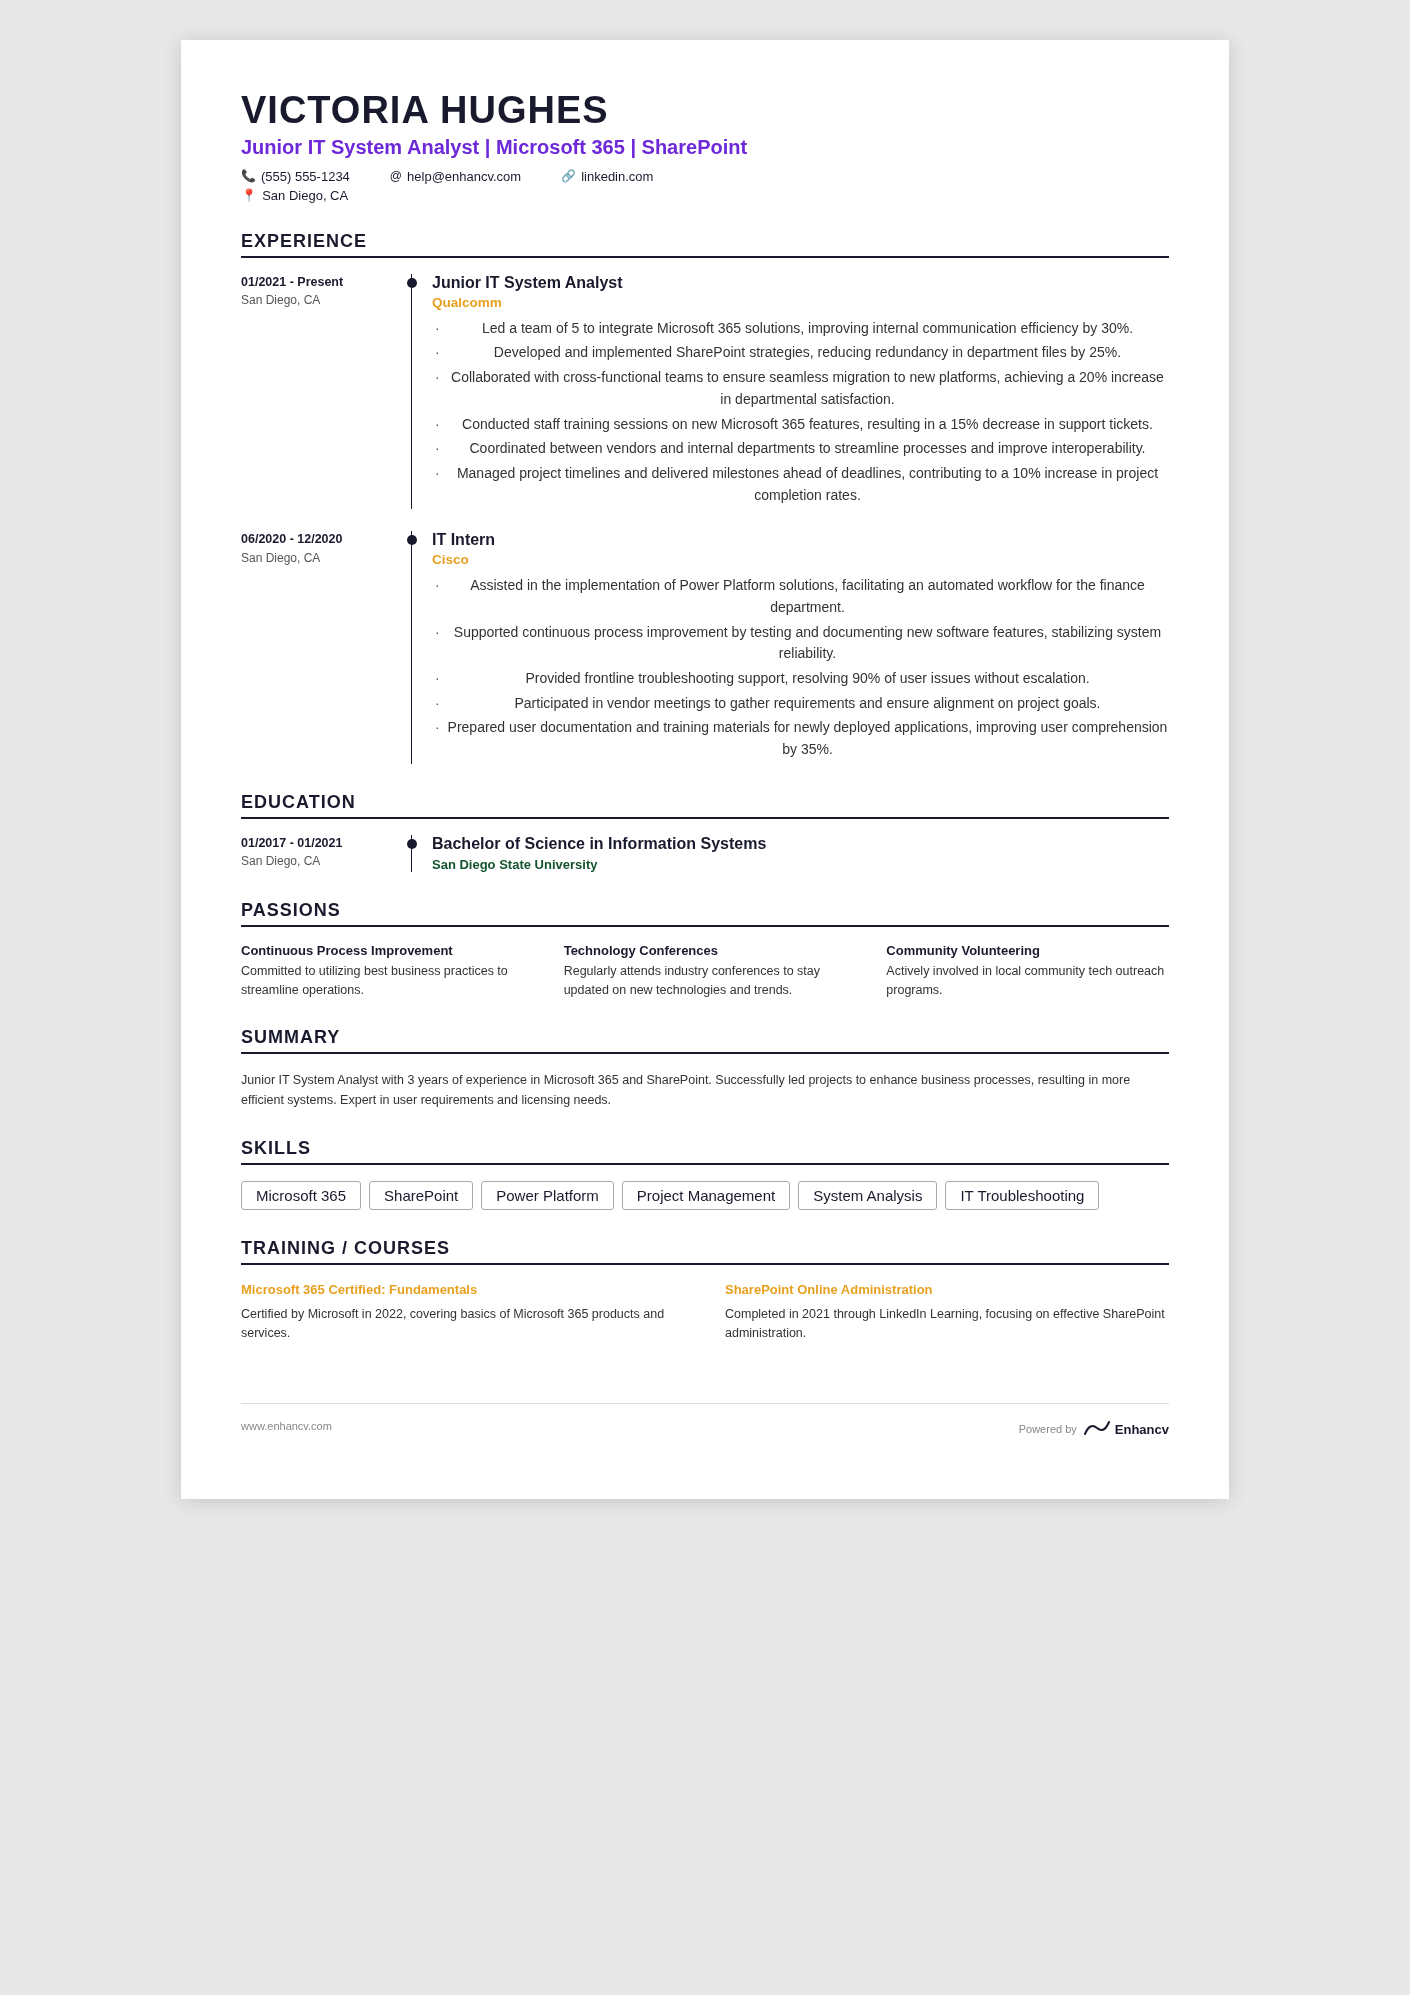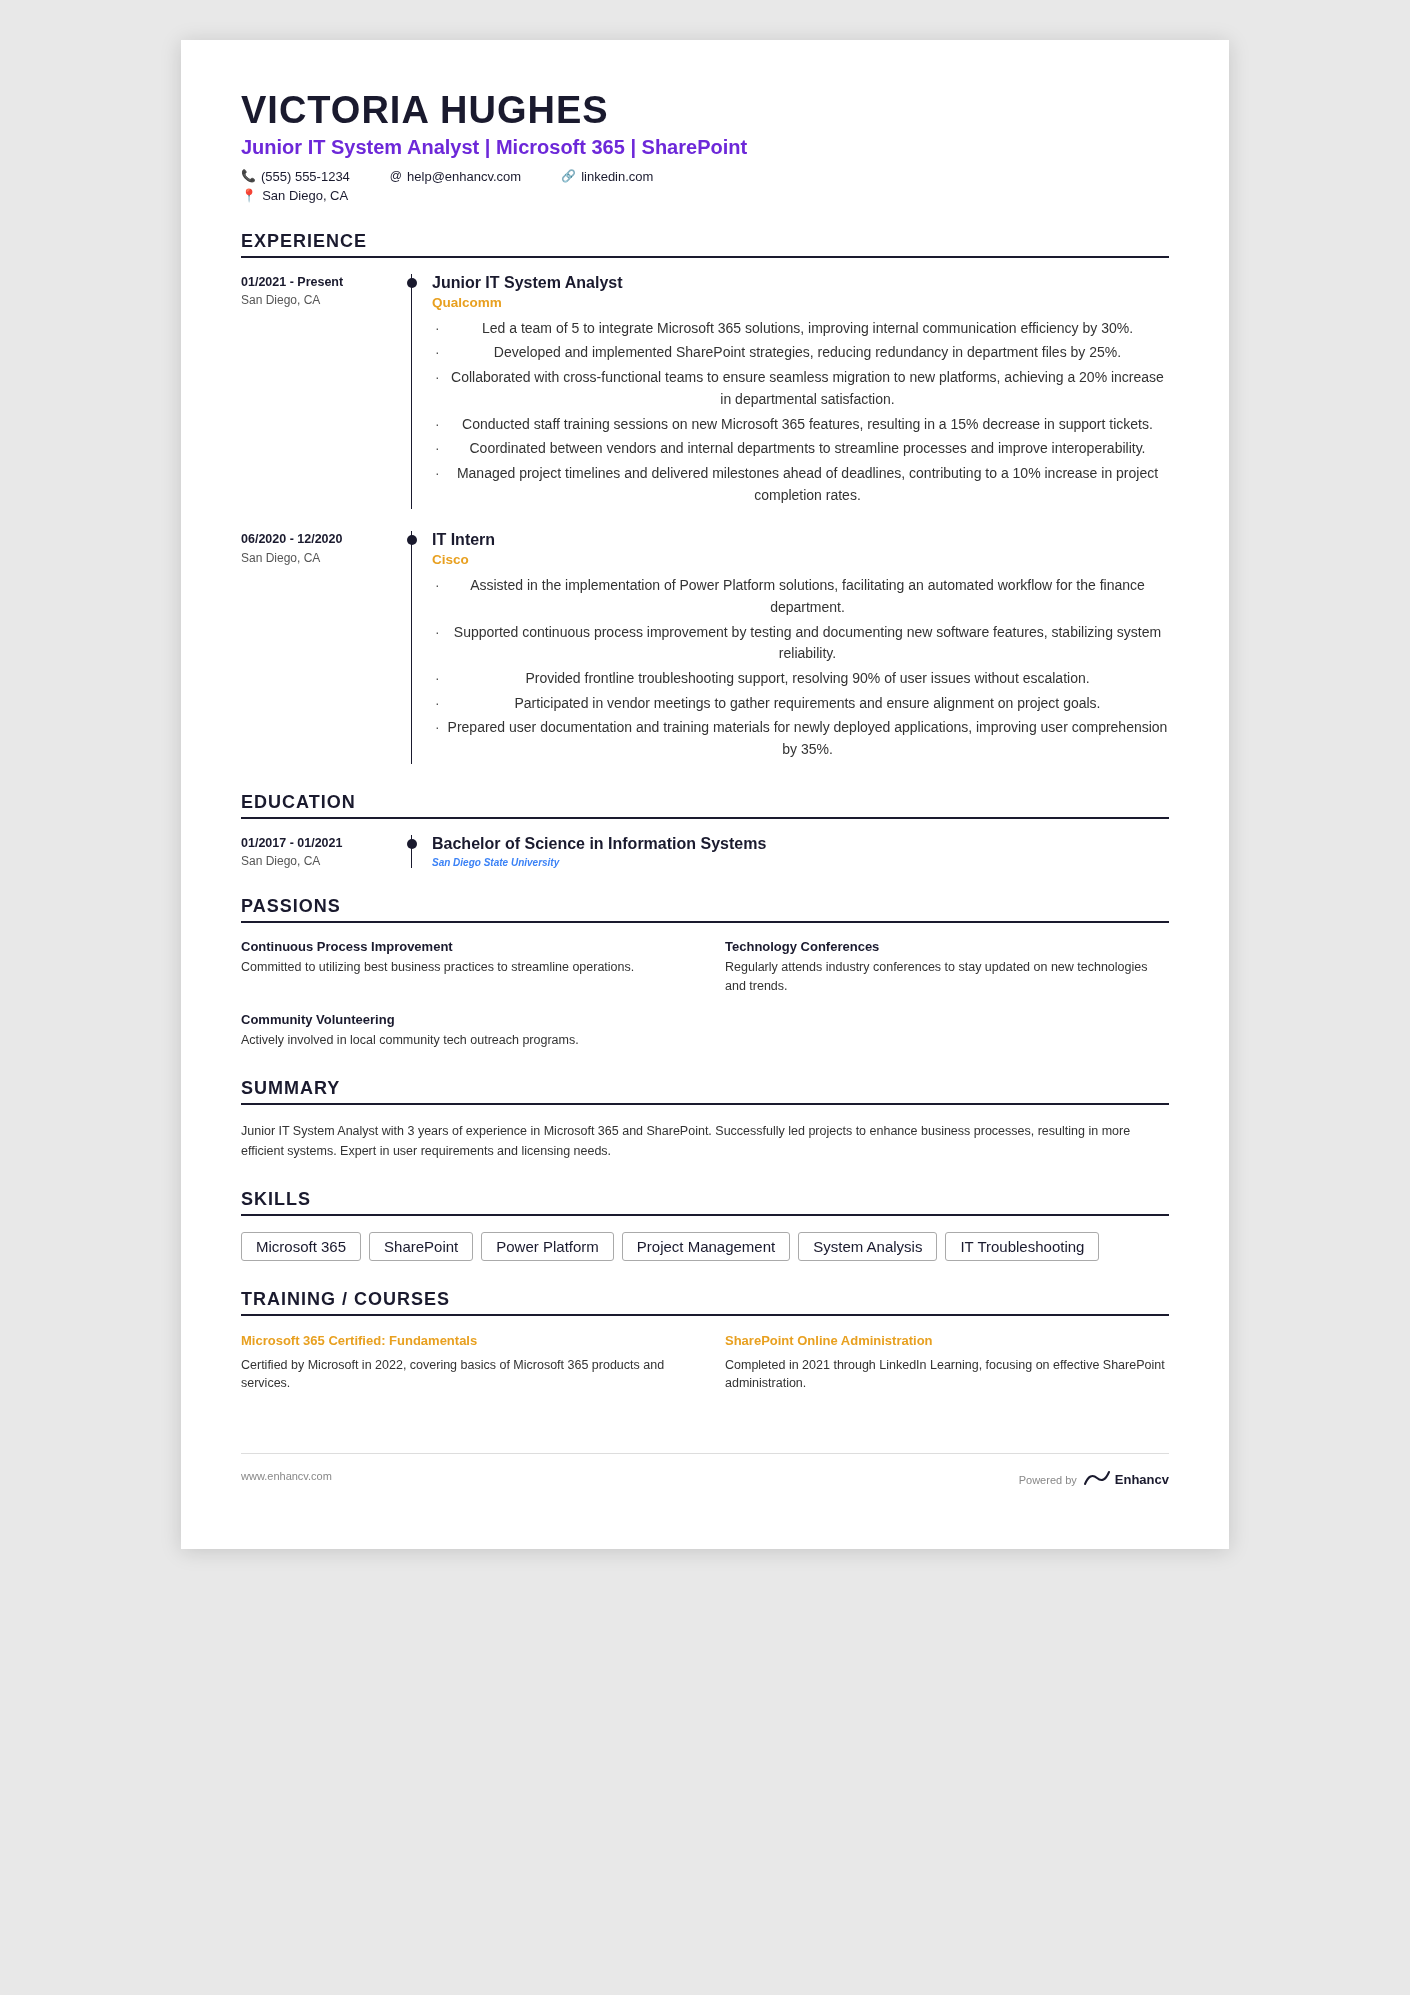--- a/index.html
+++ b/index.html
@@ -151,30 +151,29 @@
     }
 
     
     .edu-degree {
       font-size: 16px;
       font-weight: 700;
       color: #1a1a2e;
       margin-bottom: 4px;
     }
     .edu-school {
-      font-size: 10px;
-      font-weight: 700;
-      color: #3b82f6;
-      font-style: italic;
+      font-size: 13px;
+      font-weight: 700;
+      color: #14532d;
     }
 
     
     .passions-grid {
       display: grid;
-      grid-template-columns: 1fr 1fr;
+      grid-template-columns: 1fr 1fr 1fr;
       gap: 16px 40px;
     }
     .passion-item { }
     .passion-title {
       font-size: 13px;
       font-weight: 800;
       color: #1a1a2e;
       margin-bottom: 4px;
     }
     .passion-desc {

